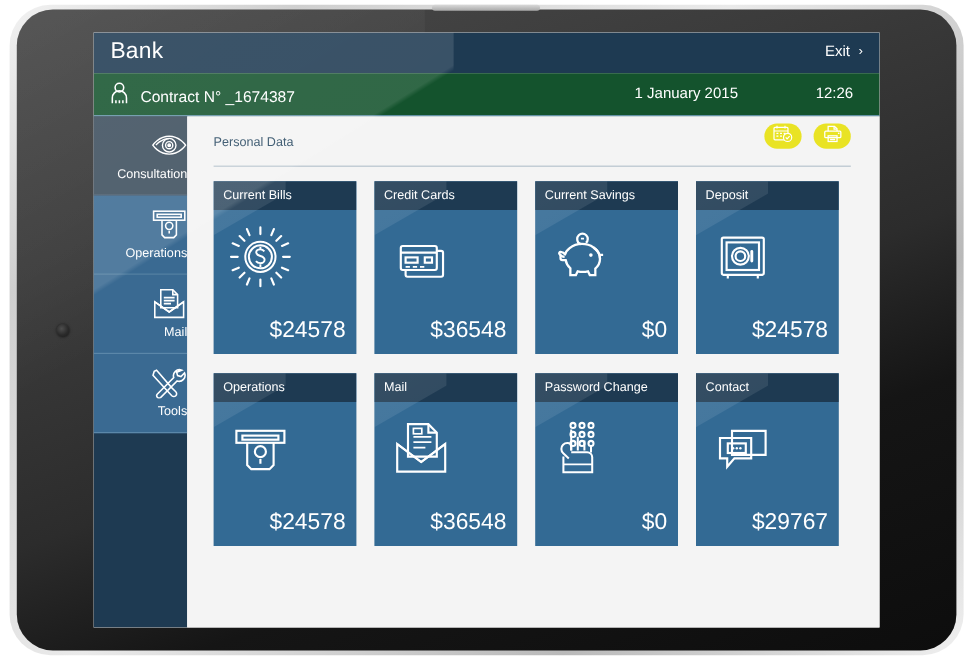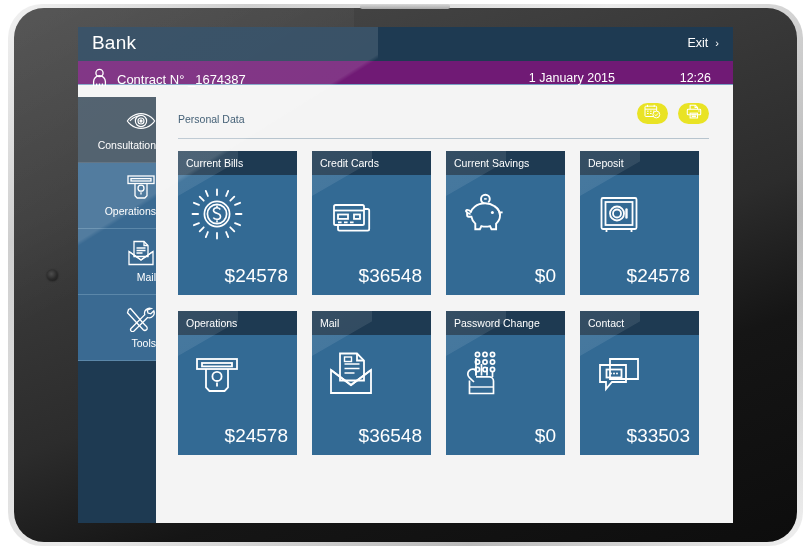--- a/index.html
+++ b/index.html
@@ -76,22 +76,22 @@
     display: flex; align-items: center; gap: 7px;
     cursor: pointer;
     padding-left: 16px;
   }
   .exit-label { color: #ffffff; font-size: 12.5px; }
   .exit-chevron { color: #ffffff; font-size: 11px; line-height: 1; }
 
   
   .contractbar {
     position: absolute; left: 0; top: 34px;
-    width: 655px; height: 24px;
-    background: #701a75;
+    width: 655px; height: 36px;
+    background: #14532d;
     border-bottom: 1px solid #78a2c4;
   }
   .contract-left {
     position: absolute; left: 13px; top: 7px;
     display: flex; align-items: center; gap: 9px;
   }
   .contract-text { color: #ffffff; font-size: 13px; }
   .contract-date {
     position: absolute; right: 118px; top: 10px;
     color: #ffffff; font-size: 12.5px; white-space: nowrap;
@@ -467,20 +467,20 @@
             <span class="card-icon">
               <svg width="54" height="54" viewBox="0 0 54 54" fill="none" stroke="#ffffff" stroke-width="1.8">
                 <path d="M18 12h28v20H18z"></path>
                 <path d="M8 18h26v17H20l-6 7v-7H8z"></path>
                 <rect x="14.5" y="22.5" width="15" height="8"></rect>
                 <circle cx="19" cy="26.5" r="1" fill="#ffffff" stroke="none"></circle>
                 <circle cx="22" cy="26.5" r="1" fill="#ffffff" stroke="none"></circle>
                 <circle cx="25" cy="26.5" r="1" fill="#ffffff" stroke="none"></circle>
               </svg>
             </span>
-            <div class="card-amount">$33503</div>
+            <div class="card-amount">$29767</div>
           </div>
 
         </div>
       </div>
     </div>
   </div>
 </div>
 
 </body></html>

